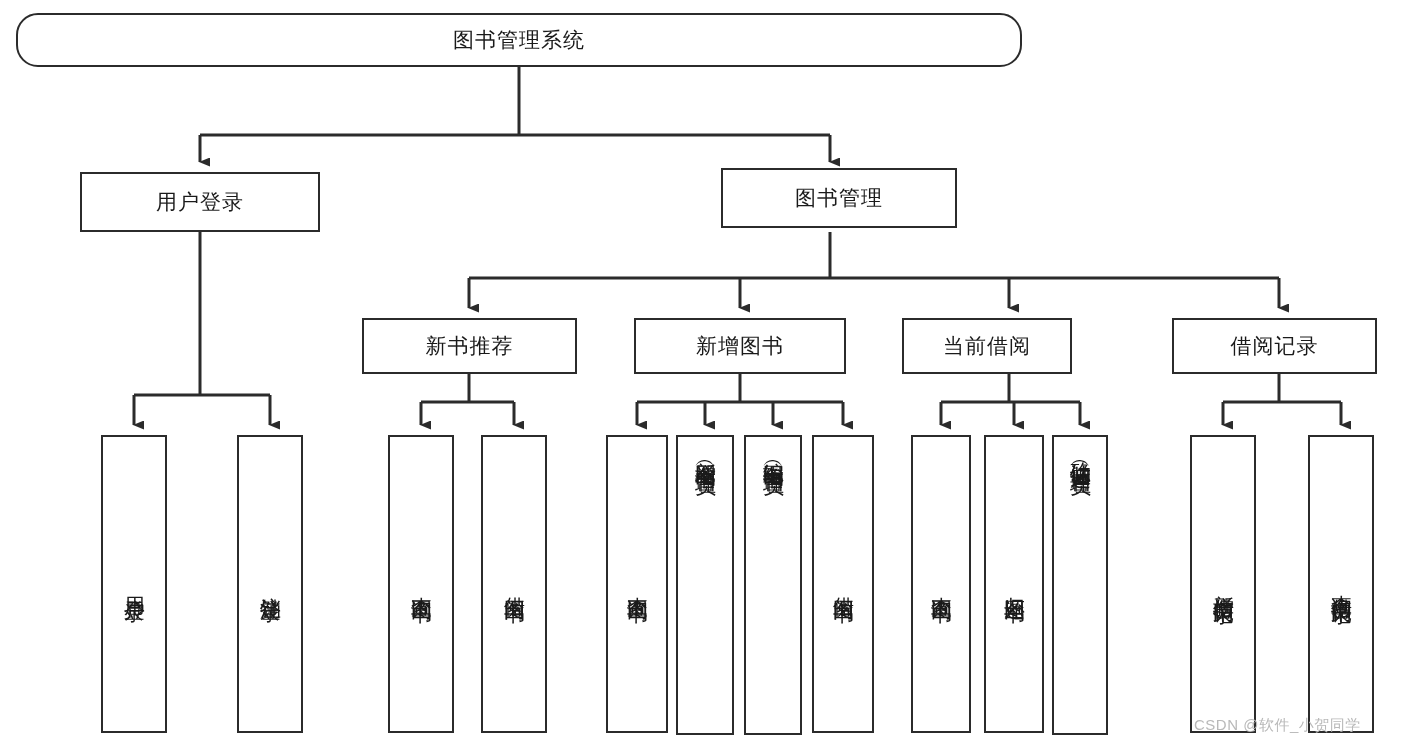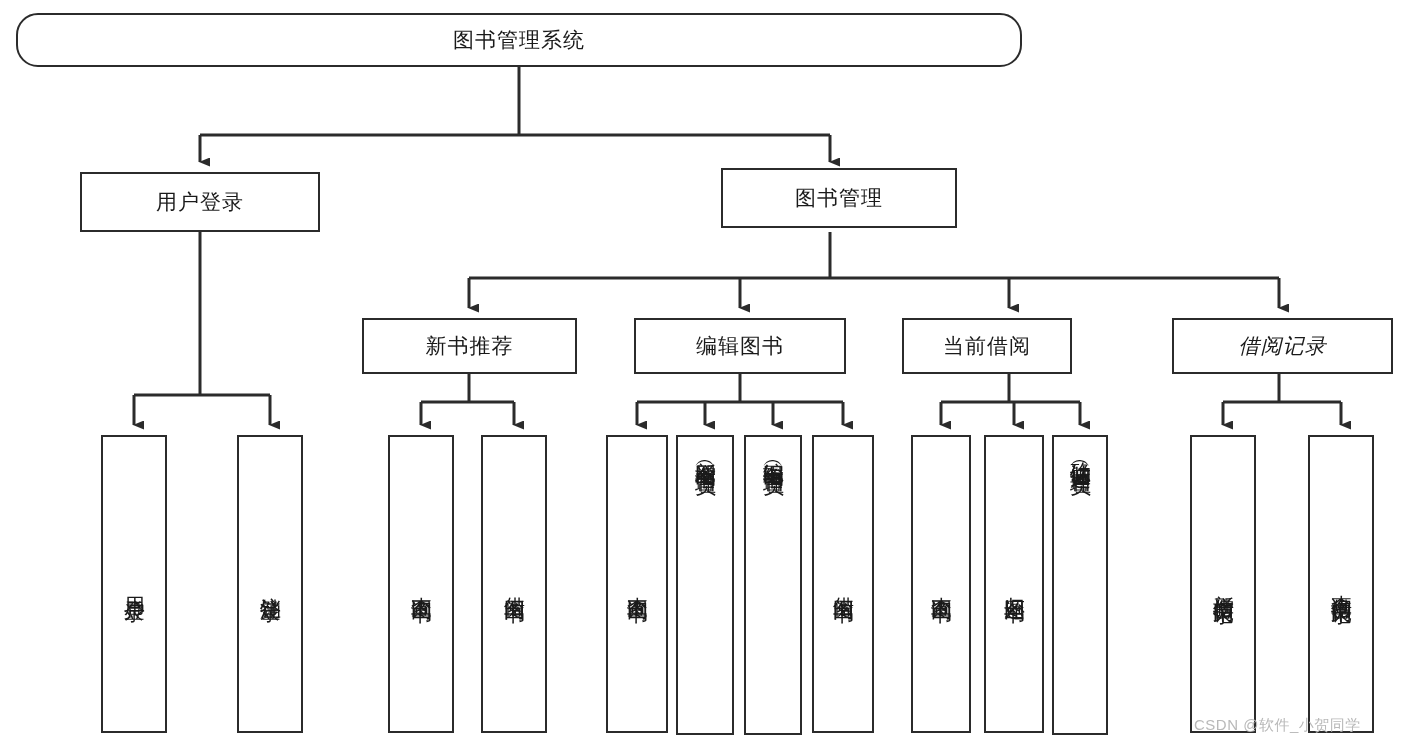--- a/index.html
+++ b/index.html
@@ -132,26 +132,26 @@
       <div class="node h" style="left: 712px; top: 168px; width: 236px; height: 60px; margin-left: 9px;">
         <span>图书管理</span>
       </div>
     </div>
 
   <div id="level3-container">
       <div class="node h" style="left: 362px; top: 318px; width: 215px; height: 56px;">
         <span>新书推荐</span>
       </div>
       <div class="node h" style="left: 634px; top: 318px; width: 212px; height: 56px;">
-        <span>编辑图书</span>
+        <span>新增图书</span>
       </div>
       <div class="node h" style="left: 902px; top: 318px; width: 170px; height: 56px;">
         <span>当前借阅</span>
       </div>
-      <div class="node h" style="left: 1172px; top: 318px; width: 221px; height: 56px; font-style: italic;">
+      <div class="node h" style="left: 1172px; top: 318px; width: 205px; height: 56px;">
         <span>借阅记录</span>
       </div>
     </div>
 
   <div id="leaves-container">
       <div class="node leaf centered" style="left: 101px; top: 435px; width: 66px; height: 298px;">
         <span class="vtext">用户登录</span>
       </div>
       <div class="node leaf centered" style="left: 237px; top: 435px; width: 66px; height: 298px;">
         <span class="vtext">注销登录</span>

